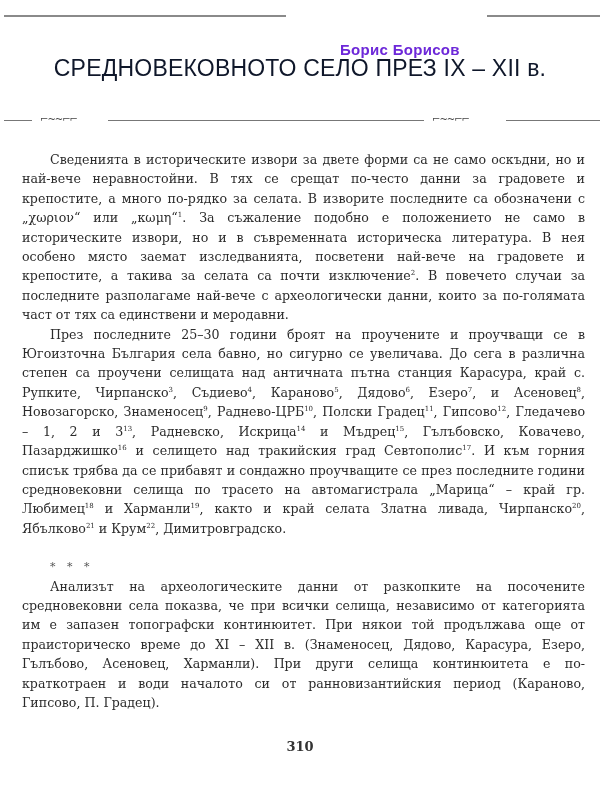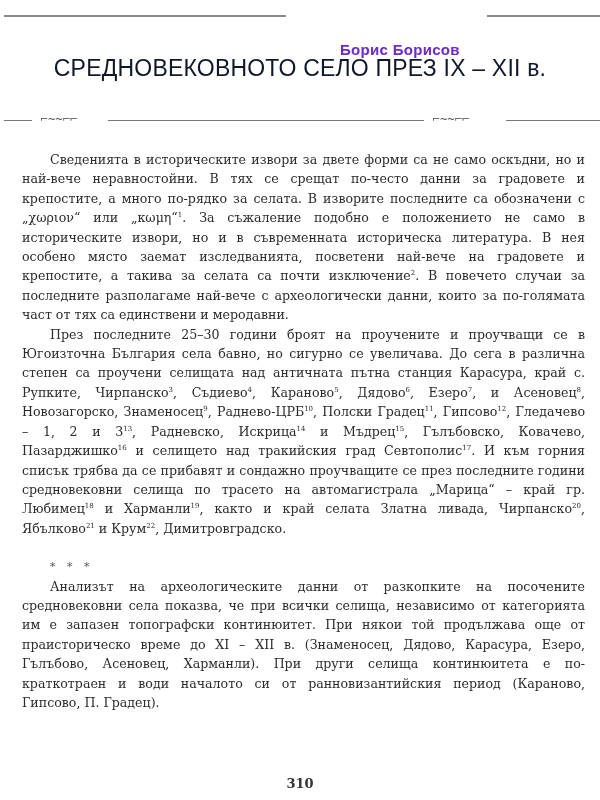--- a/index.html
+++ b/index.html
@@ -12,21 +12,21 @@
     .header-rule-right { position: absolute; left: 487px; top: 15px; width: 113px; height: 2px; background: #8a8a8a; }
     .title { position: absolute; left: 0; top: 55px; width: 600px; text-align: center; font-family: "Liberation Sans", sans-serif; font-size: 23px; color: #0f172a; line-height: 26px; letter-spacing: 0.2px; }
     .orn-row { position: absolute; left: 0; top: 117px; width: 600px; height: 10px; }
     .orn-line { position: absolute; top: 3px; height: 1px; background: #777; }
     .orn-glyph { position: absolute; top: -4px; font-size: 10px; color: #444; letter-spacing: -1px; }
     .body-text { position: absolute; left: 22px; top: 150px; width: 563px; font-size: 12.6px; line-height: 19.4px; text-align: justify; color: #2b2b2b; }
     .body-text p { margin: 0; text-indent: 28px; }
     .body-text p.gap { margin-top: 19px; }
     .stars { margin: 19px 0 0 28px; font-size: 11px; letter-spacing: 4px; color: #555; }
     sup { font-size: 7px; line-height: 0; }
-    .page-number { position: absolute; left: 0; top: 776px; width: 600px; text-align: center; font-size: 13px; font-weight: bold; color: #333; }
+    .page-number { position: absolute; left: 0; top: 739px; width: 600px; text-align: center; font-size: 13px; font-weight: bold; color: #333; }
   </style>
 </head>
 <body>
 
 <div>
   <div class="header-rule-left"></div>
   <div class="header-author">Борис Борисов</div>
   <div class="header-rule-right"></div>
 </div>
 

